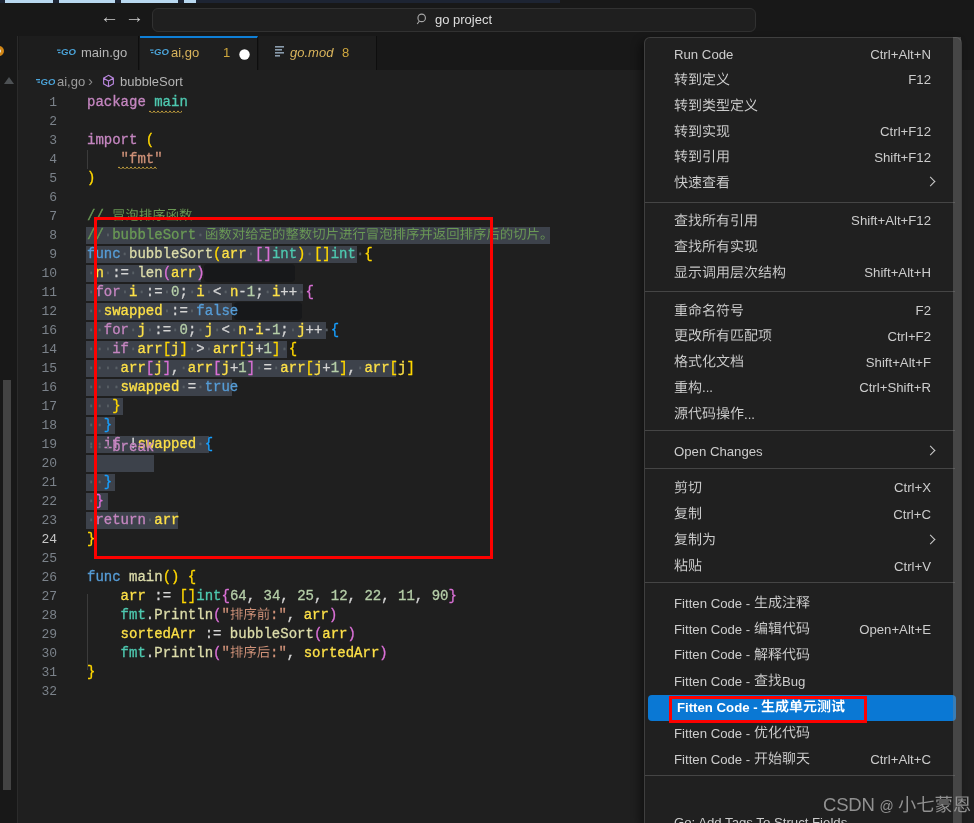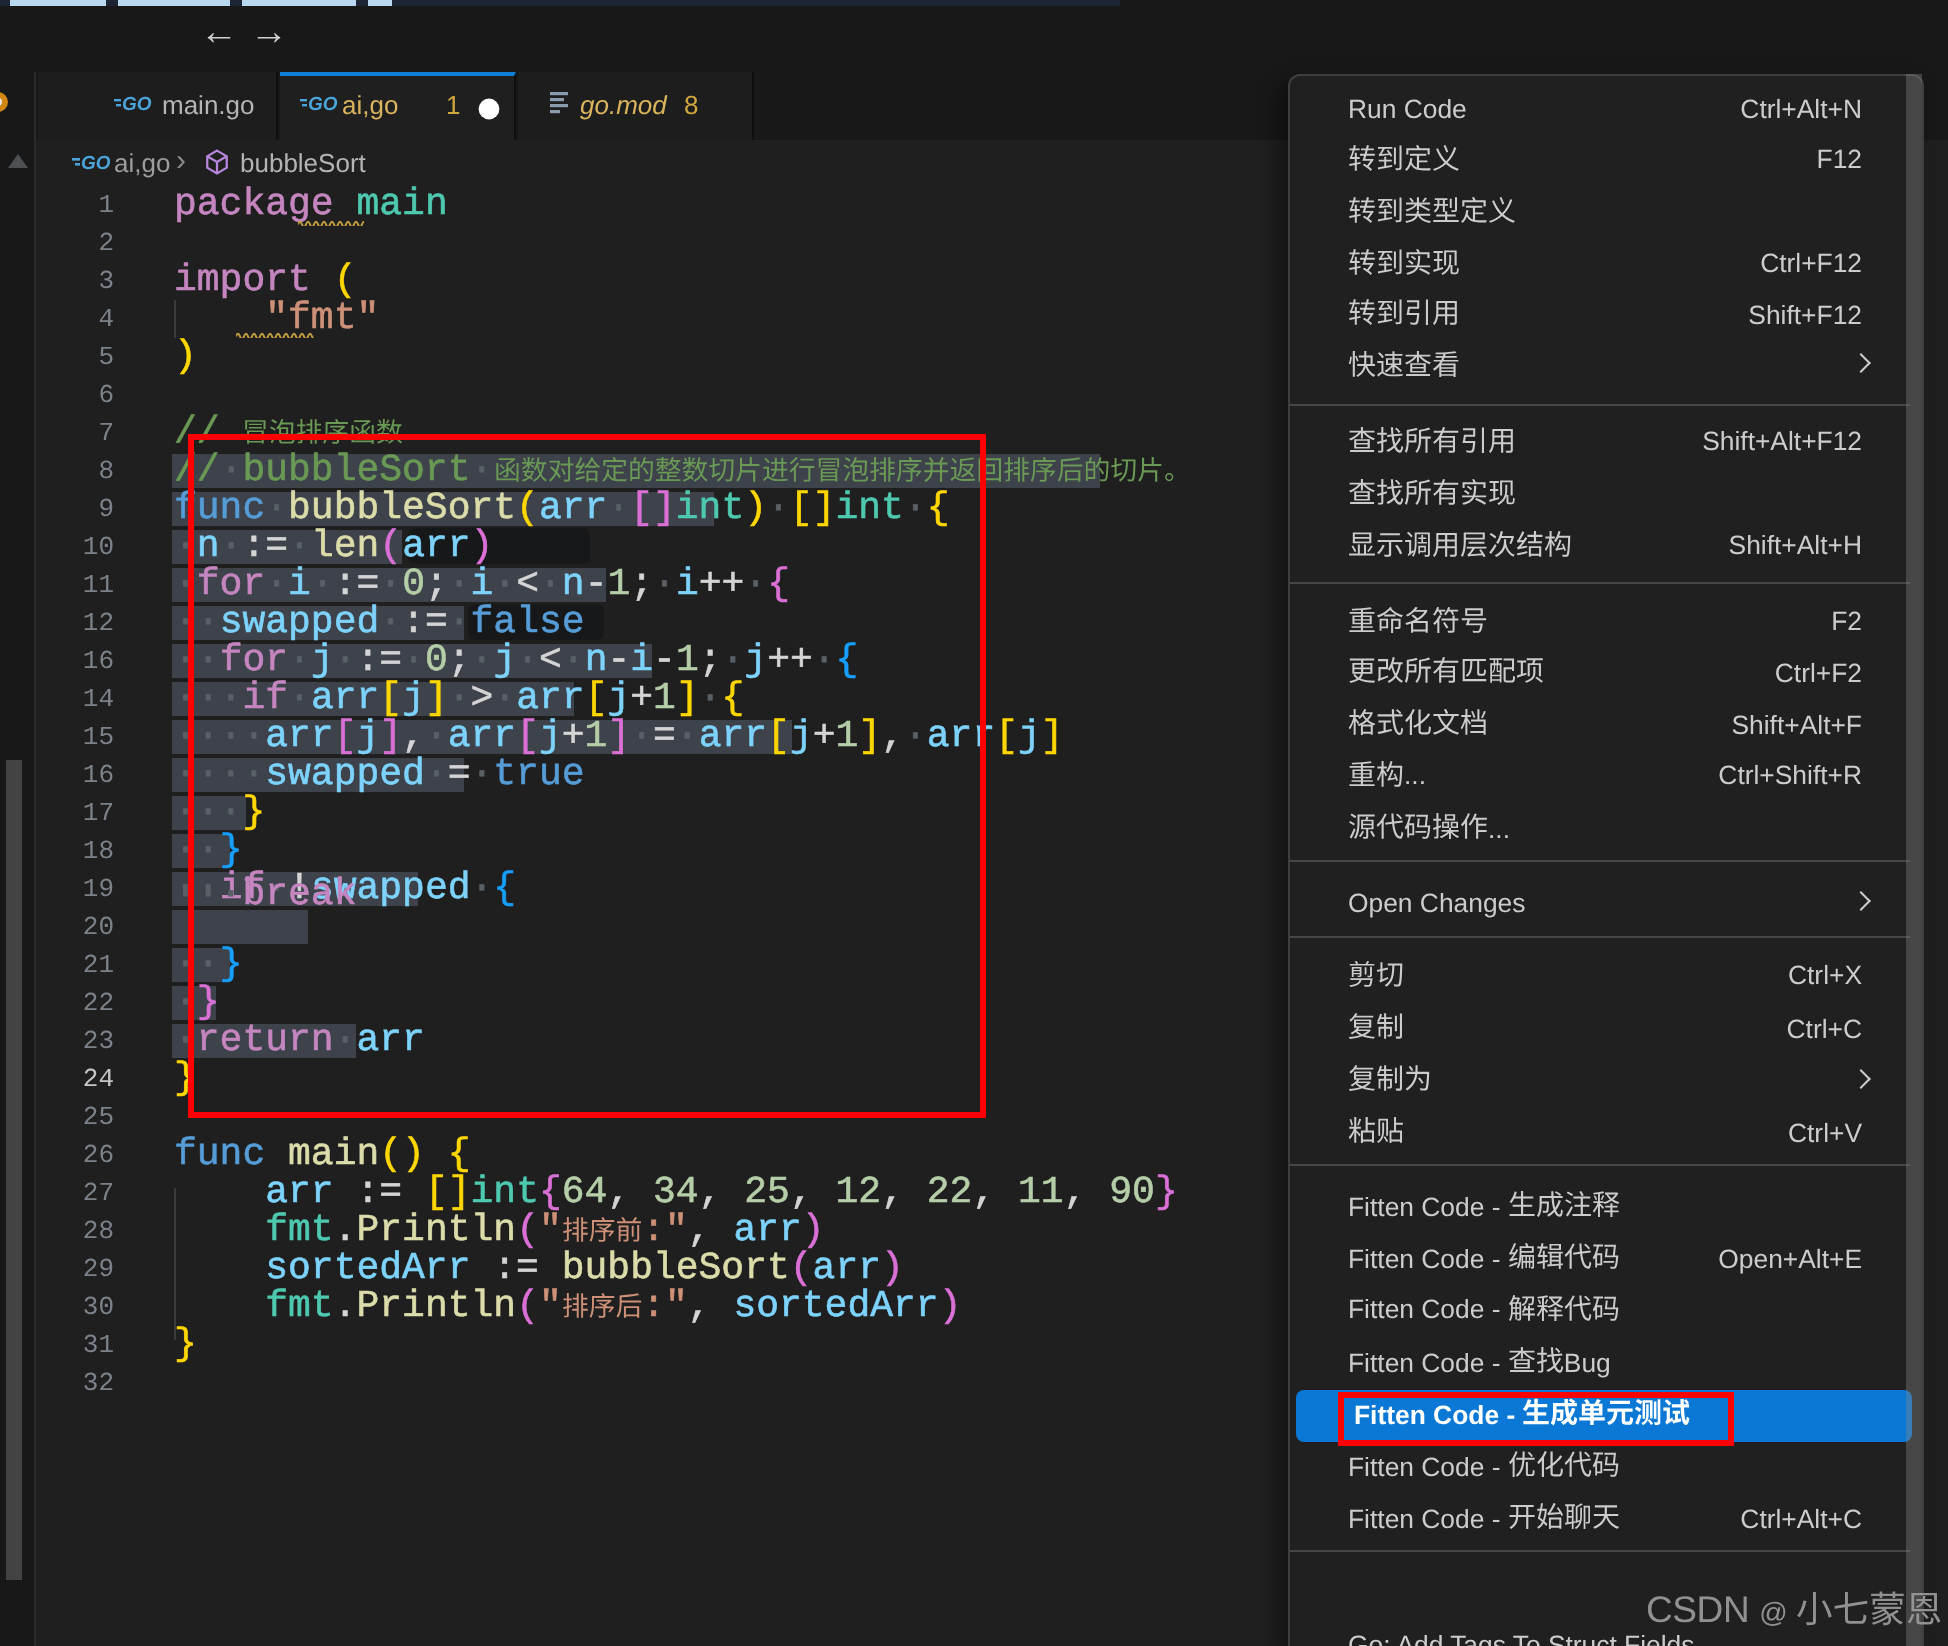--- a/index.html
+++ b/index.html
@@ -23,26 +23,26 @@
 
 #leftstrip { position:absolute; left:0; top:36px; width:18px; height:787px; background:#181818; border-right:1px solid #2b2b2b; }
 #lsb { position:absolute; left:2.5px; top:344px; width:8px; height:410px; background:#434343; }
 
 #bc { position:absolute; left:0; top:70px; width:630px; height:23px; line-height:23px; font-size:13px; color:#9d9d9d; }
 
 .ln,.lnc { position:absolute; left:20px; width:37px; height:19px; line-height:19px; text-align:right;
   font-family:"Liberation Mono",monospace; font-size:13px; color:#7b828a; }
 .lnc { color:#c6c6c6; }
 .cl { position:absolute; left:87px; height:19px; line-height:19px; white-space:pre; -webkit-text-stroke:0.3px currentColor;
-  font-family:"Liberation Mono",monospace; font-size:19px; color:#d4d4d4; }
+  font-family:"Liberation Mono",monospace; font-size:14px; color:#d4d4d4; }
 .gbg { position:absolute; height:17px; background:#3d424b; }
 .dbx { position:absolute; height:18px; background:#17181a; border-radius:4px; }
 .ig { position:absolute; width:1px; background:#3b3b3b; }
 .kw { color:#C586C0; } .kb { color:#569CD6; } .fn { color:#DCDCAA; } .ty { color:#4EC9B0; }
-.vr { color:#7dd3fc; } .nm { color:#B5CEA8; } .st { color:#CE9178; } .cm { color:#6A9955; }
+.vr { color:#fde047; } .nm { color:#B5CEA8; } .st { color:#CE9178; } .cm { color:#6A9955; }
 .op { color:#D4D4D4; } .b1 { color:#FFD700; } .b2 { color:#DA70D6; } .b3 { color:#179FFF; }
 .dt { color:#596066; }
 
 
 
 #red1 { position:absolute; left:93.5px; top:217px; width:399.5px; height:342px; border:3.5px solid #fd0100; }
 #red2 { position:absolute; left:669px; top:696px; width:198px; height:26.5px; border:3.5px solid #fd0100; z-index:40; }
 
 #menu { position:absolute; left:643.5px; top:37px; width:318px; height:786px; background:#202020;
   border:1px solid #3f3f3f; border-bottom:none; border-radius:6px 6px 0 0; box-shadow:-4px 4px 10px rgba(0,0,0,.45); z-index:20; }
@@ -63,20 +63,24 @@
 <div class="tsn" style="left:0;width:560px"></div>
 <div class="tsn" style="left:560px;width:83px;background:#181818"></div>
 <div class="tsb" style="left:4.5px;width:48px"></div>
 <div class="tsb" style="left:59px;width:56px"></div>
 <div class="tsb" style="left:121px;width:56.5px"></div>
 <div class="tsb" style="left:184px;width:11.5px"></div>
 </div>
 <div id="titlebar">
 <span class="navar" style="left:100px">←</span>
 <span class="navar" style="left:125px">→</span>
+<div id="searchbox"><svg width="13" height="13" viewBox="0 0 16 16" style="vertical-align:-2px;margin-right:6px">
+          <circle cx="7" cy="6" r="4.6" fill="none" stroke="#a8a8a8" stroke-width="1.4"></circle>
+          <line x1="4.2" y1="9.8" x2="1.5" y2="13.5" stroke="#a8a8a8" stroke-width="1.4"></line>
+        </svg>go project</div>
 </div>
 <div id="tabbar">
 <div class="tab" style="left:19px;width:119.5px"></div>
 <div class="tab" style="left:139.5px;width:118.5px;background:#1f1f1f;border-top:2px solid #0f7fd6"></div>
 <div class="tab" style="left:258.5px;width:118.5px;background:#1d1d1d"></div>
 <span class="tabc" style="left:57px;color:#8fc8eb"><svg width="20" height="11" viewBox="0 0 40 22">
           <text x="8" y="18" font-family="Liberation Sans" font-weight="bold" font-style="italic" font-size="19" fill="#4ba4d9">GO</text>
           <rect x="0" y="7" width="7" height="2.4" fill="#4ba4d9"></rect>
           <rect x="2" y="12" width="5" height="2.4" fill="#4ba4d9"></rect>
         </svg></span>

